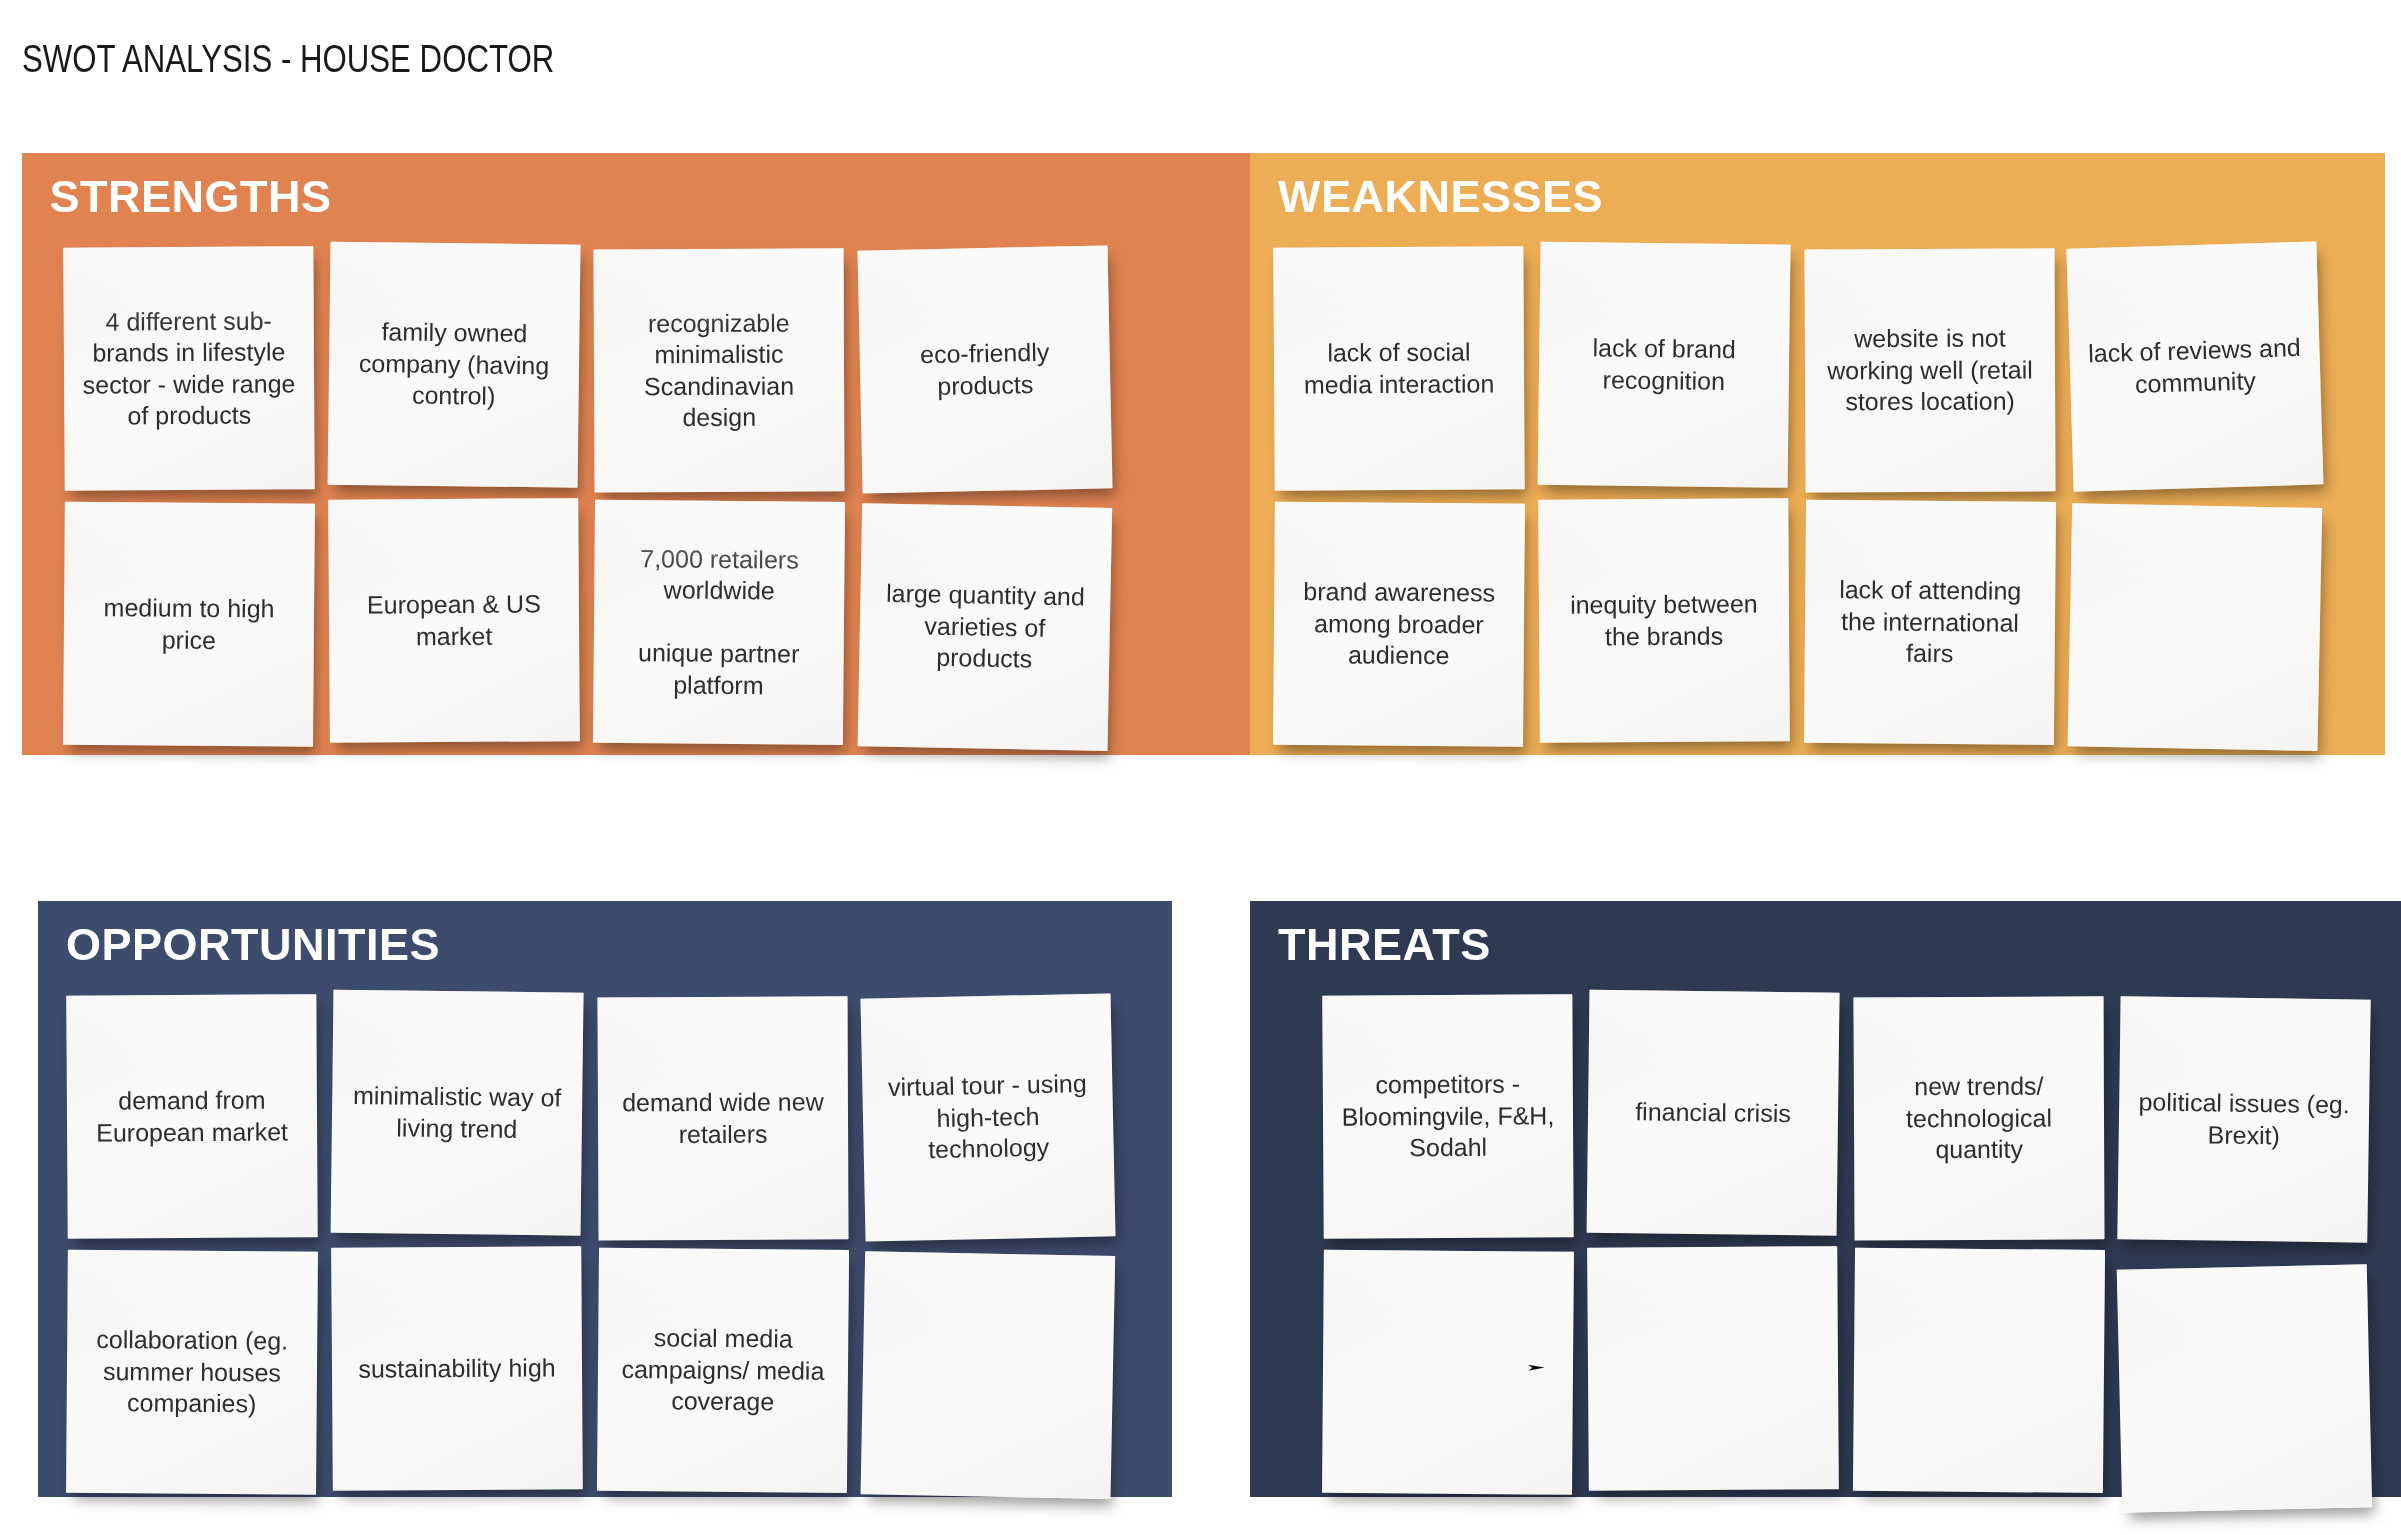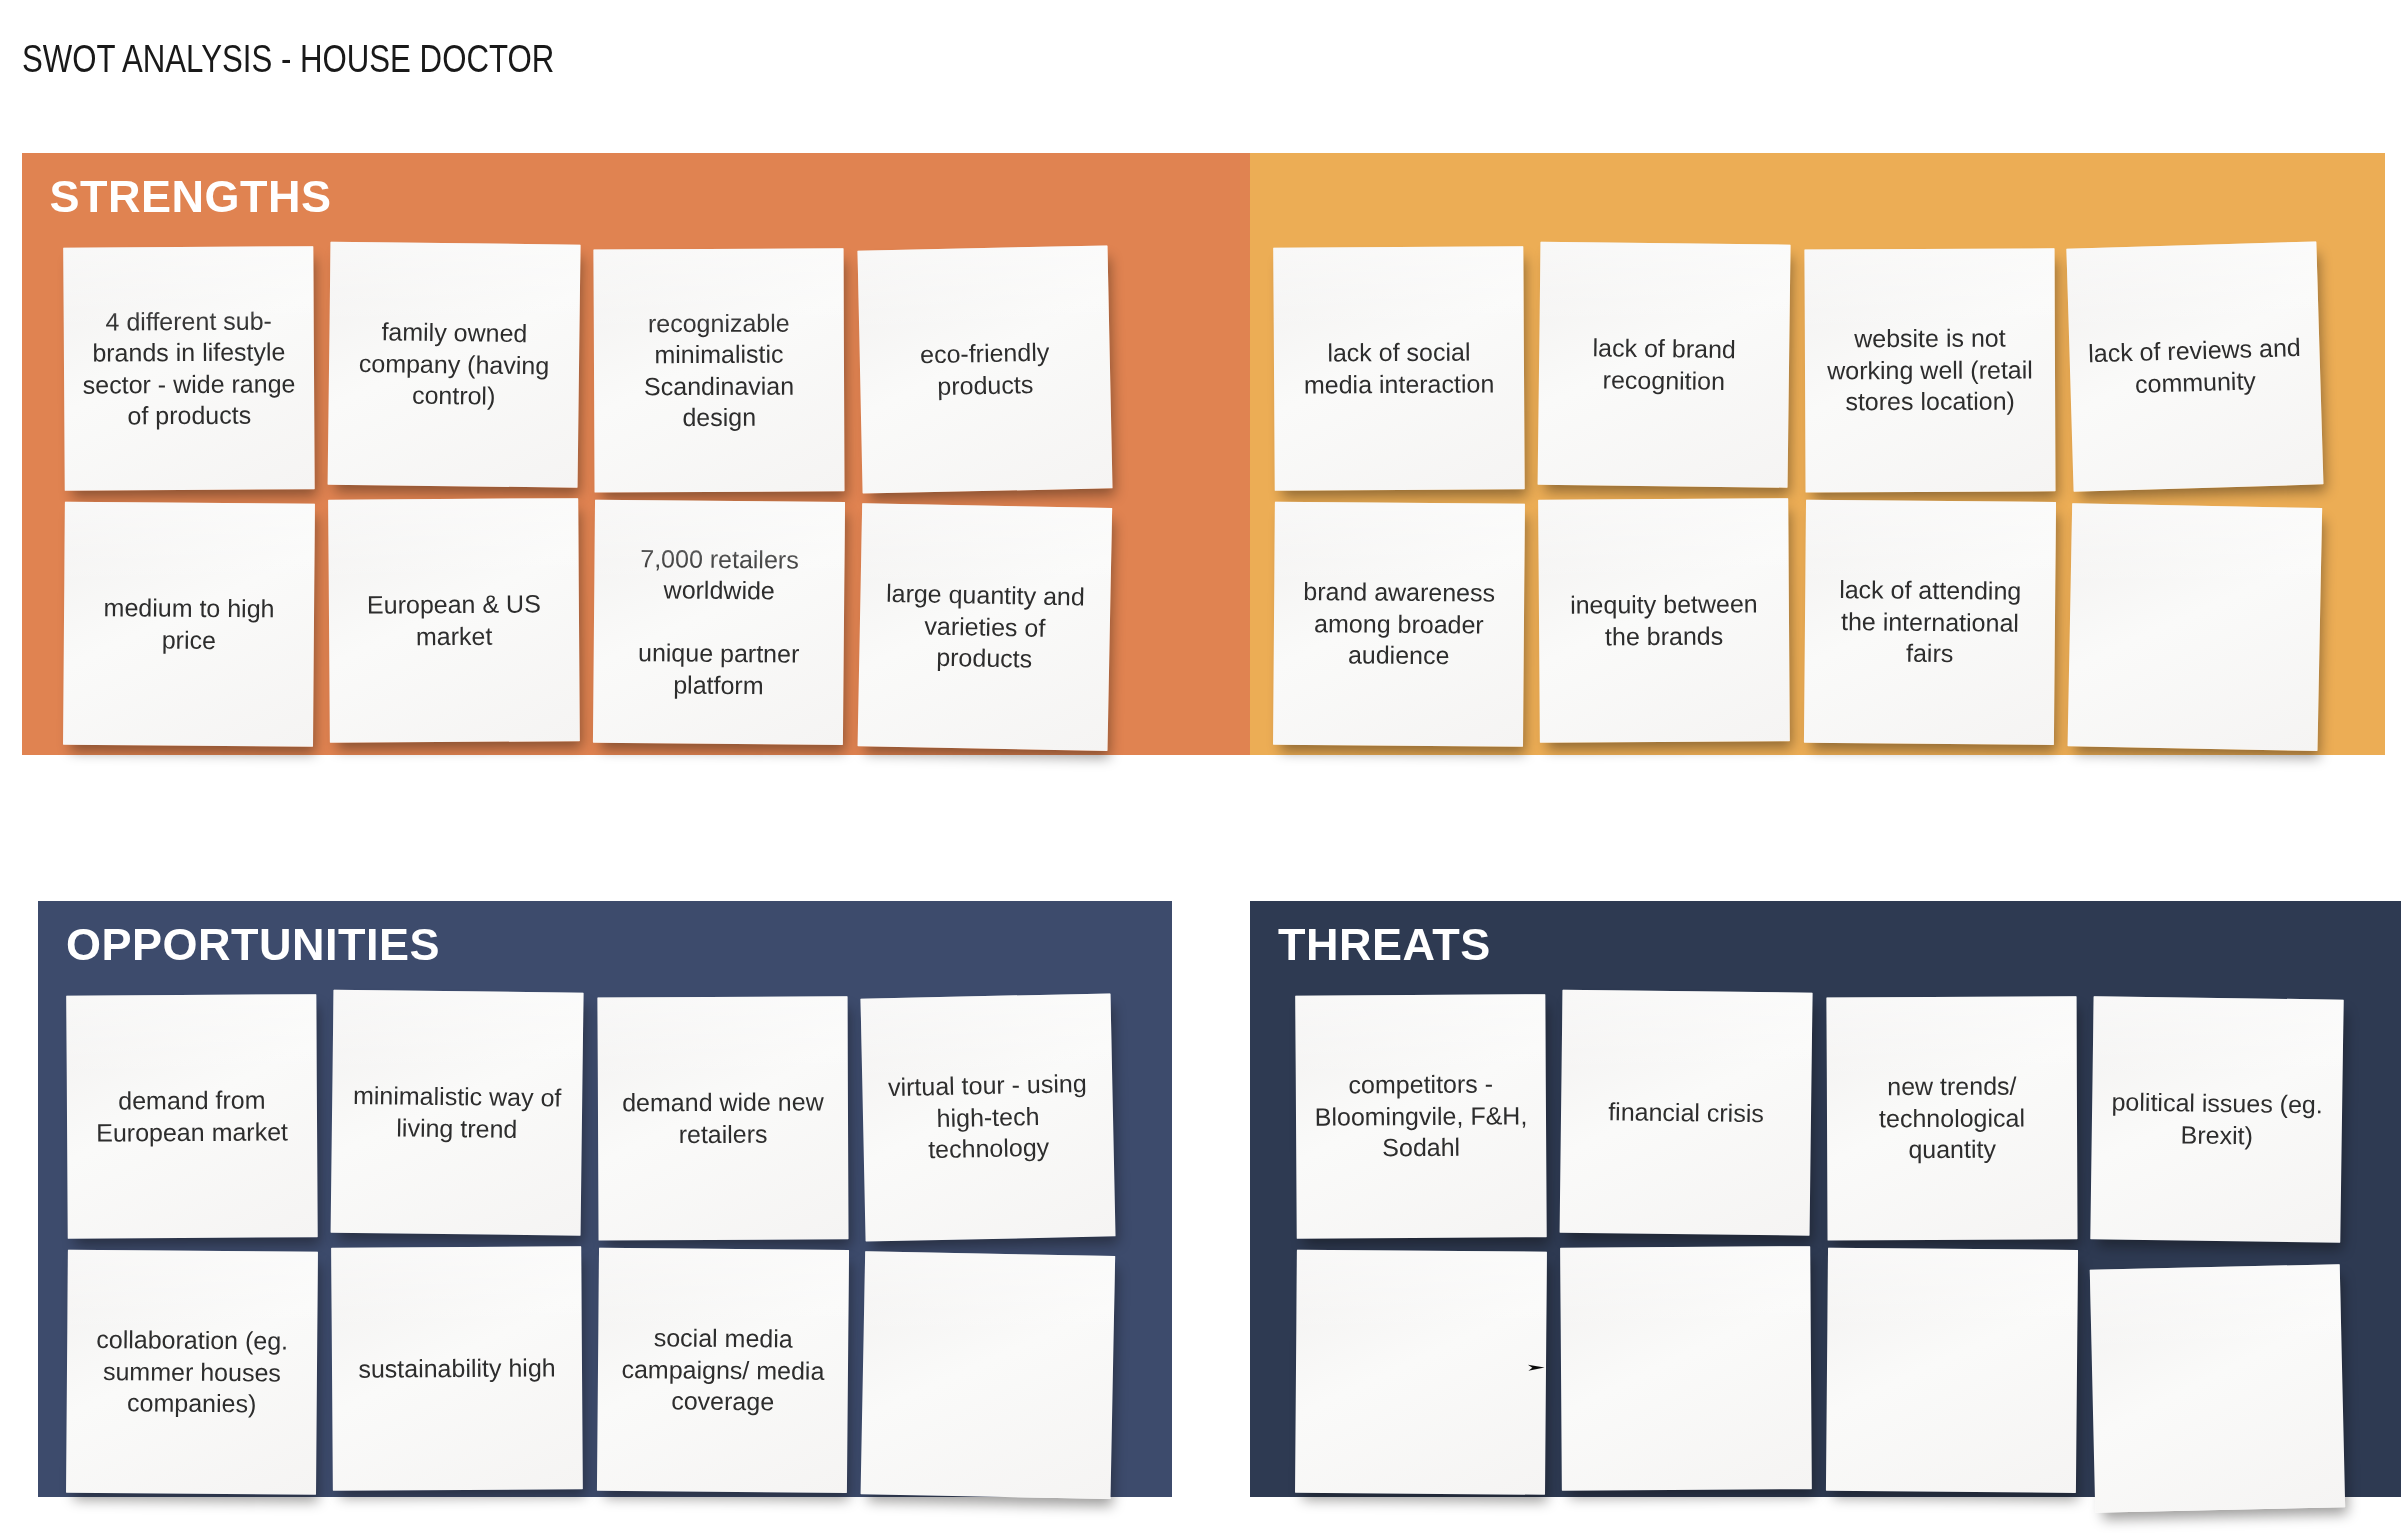--- a/index.html
+++ b/index.html
@@ -49,21 +49,21 @@
     left: 0; top: 94px;
     display: grid;
     grid-template-columns: repeat(4, 250px);
     grid-auto-rows: 243px;
     column-gap: 15.4px;
     row-gap: 7.7px;
   }
   .panel-strengths .notes     { padding-left: 42px; }
   .panel-weaknesses .notes    { padding-left: 24px; }
   .panel-opportunities .notes { padding-left: 29px; }
-  .panel-threats .notes       { padding-left: 46px; }
+  .panel-threats .notes       { padding-left: 73px; }
 
   .note {
     position: relative;
     background: linear-gradient(155deg, #f2f1f0 0%, #fafaf9 46%, #f5f4f3 100%);
     box-shadow: 4.8px 9.6px 12.5px -2.9px rgba(10, 8, 5, 0.40);
     display: flex;
     align-items: center;
     justify-content: center;
     text-align: center;
     padding: 8.6px 16.3px;
@@ -140,20 +140,21 @@
           <span class="note-text">7,000 retailers worldwide
 
 unique partner platform</span>
         </div>
         <div class="note">
           <span class="note-text">large quantity and varieties of products</span>
         </div>
       </div>
     </section>
     <section class="panel panel-weaknesses" style="background: rgb(236, 173, 85);">
+      <h2>WEAKNESSES</h2>
       <div class="notes">
         <div class="note">
           <span class="note-text">lack of social media interaction</span>
         </div>
         <div class="note">
           <span class="note-text">lack of brand recognition</span>
         </div>
         <div class="note">
           <span class="note-text">website is not working well (retail stores location)</span>
         </div>

